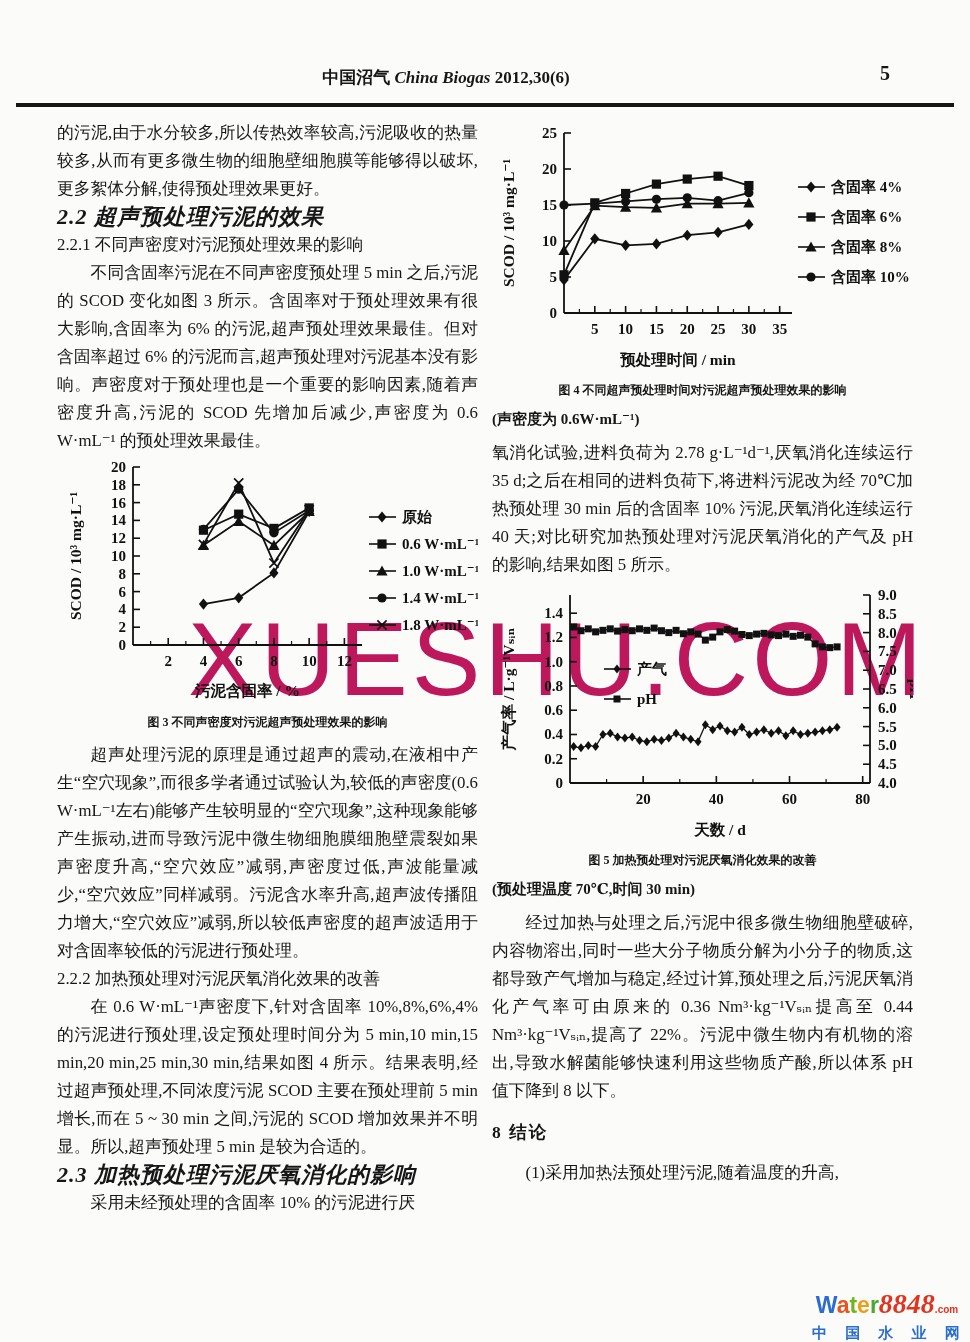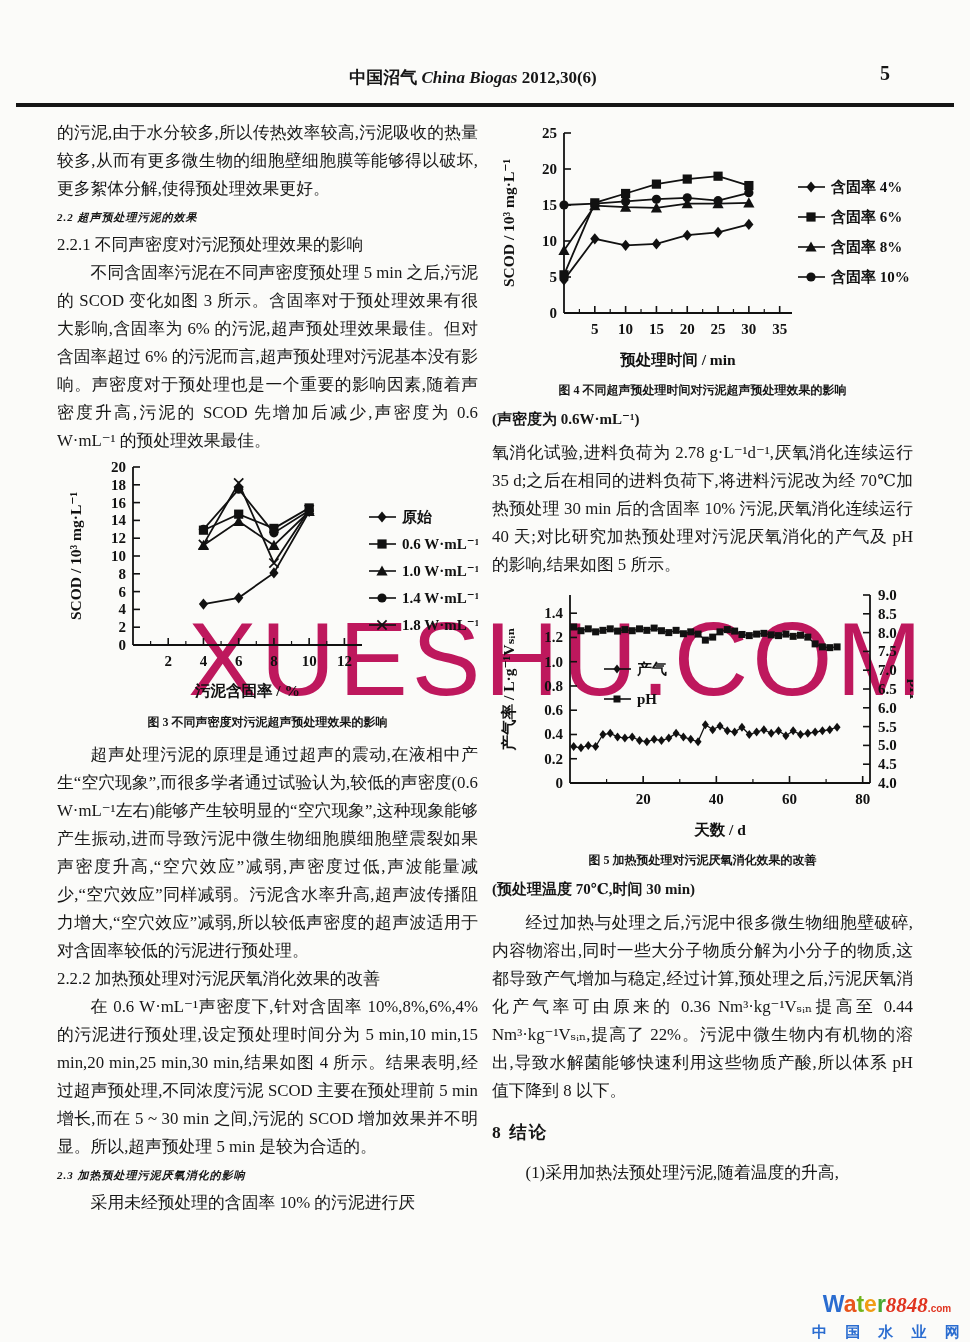--- a/index.html
+++ b/index.html
@@ -4,49 +4,49 @@
 <style>
   html,body{margin:0;padding:0;}
   body{width:970px;height:1342px;background:#fbfbf9;overflow:hidden;
        font-family:"Liberation Serif","DejaVu Serif",serif;color:#161616;}
   #page{position:relative;width:970px;height:1342px;}
   
   #watermark{position:absolute;left:188px;top:608px;font-size:103px;line-height:103px;
     font-family:"Liberation Sans","DejaVu Sans",sans-serif;color:#be185d;letter-spacing:4px;
     z-index:0;white-space:nowrap;}
   
-  #hdr{position:absolute;left:0;top:66px;width:892px;text-align:center;font-size:17px;z-index:1;padding-left:27px;}
+  #hdr{position:absolute;left:0;top:66px;width:892px;text-align:center;font-size:17px;z-index:1;}
   #hdr .cn{font-weight:700;}
   #hdr .en{font-style:italic;font-weight:700;}
   #hdr .iss{font-weight:700;}
   #pgnum{position:absolute;right:80px;top:62px;font-size:20px;font-weight:700;z-index:1;}
   #hrule{position:absolute;left:16px;top:103px;width:938px;height:4px;background:#151515;z-index:1;}
   
   .col{position:absolute;top:119px;width:421px;font-size:16.8px;line-height:28px;
        text-align:justify;z-index:1;}
   #colL{left:57px;}
   #colR{left:492px;}
   p{margin:0;}
   p.ind{text-indent:2em;}
-  h3.sec{margin:0;font-size:11px;line-height:28px;font-weight:700;font-style:italic;letter-spacing:1px;}
+  h3.sec{margin:0;font-size:22px;line-height:28px;font-weight:700;font-style:italic;letter-spacing:1px;}
   h3.sub{margin:0;font-size:16.8px;line-height:28px;font-weight:400;}
   h3.concl{margin:13px 0 13px 0;font-size:17.5px;line-height:28px;font-weight:700;font-style:normal;letter-spacing:2px;}
   .figure{margin:4px 0 0 0;}
   .figcap{text-align:center;font-weight:700;font-size:12px;line-height:26px;margin:2px 0 6px 0;}
   .figsub{font-weight:700;font-size:15px;line-height:24px;margin:-2px 0 8px 0;}
   
   svg{display:block;}
   .tick{font-family:"Liberation Serif","DejaVu Serif",serif;font-size:15px;font-weight:700;fill:#111;}
   .albl{font-family:"Liberation Serif","DejaVu Serif",serif;font-size:15.5px;font-weight:700;fill:#111;}
   .leg{font-family:"Liberation Serif","DejaVu Serif",serif;font-size:15px;font-weight:700;fill:#111;}
   
   #logo{position:absolute;right:8px;top:1293px;width:150px;text-align:center;z-index:2;
         font-family:"Liberation Sans","DejaVu Sans",sans-serif;line-height:22px;}
   #logo .word{font-weight:700;font-size:23px;letter-spacing:0px;}
-  #logo .num{font-family:"Liberation Serif","DejaVu Serif",serif;font-style:italic;font-weight:700;font-size:21px;}
+  #logo .num{font-family:"Liberation Serif","DejaVu Serif",serif;font-style:italic;font-weight:700;font-size:28px;}
   #logo .dotcom{font-size:10px;font-weight:700;vertical-align:baseline;}
   #logo .cnline{font-size:15px;font-weight:700;letter-spacing:7px;margin-top:1px;white-space:nowrap;}
 </style>
 </head>
 <body>
 
 <div id="page">
 
   <div id="watermark">XUESHU.COM</div>
 

